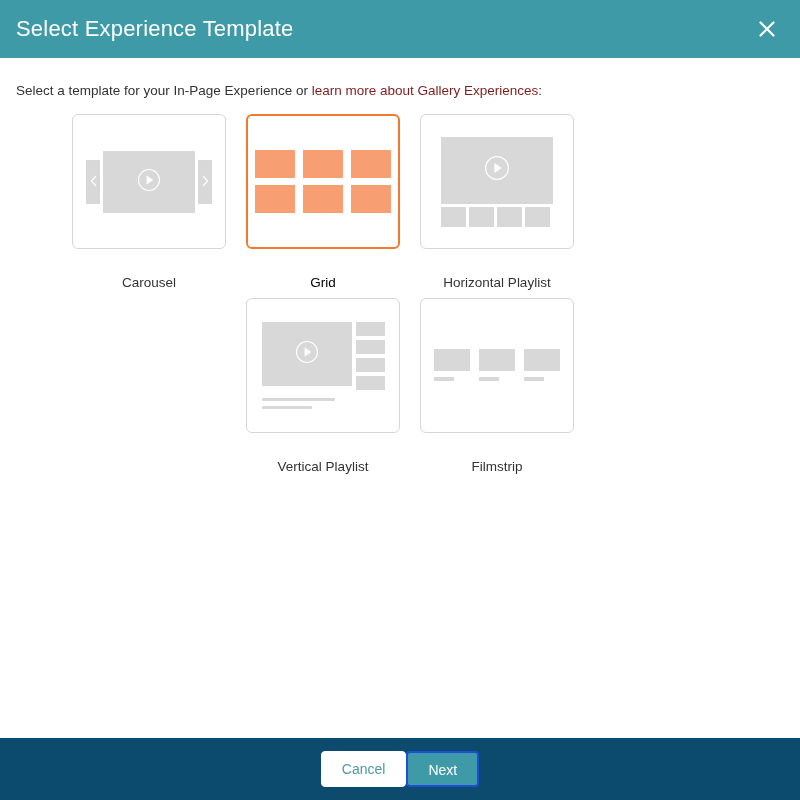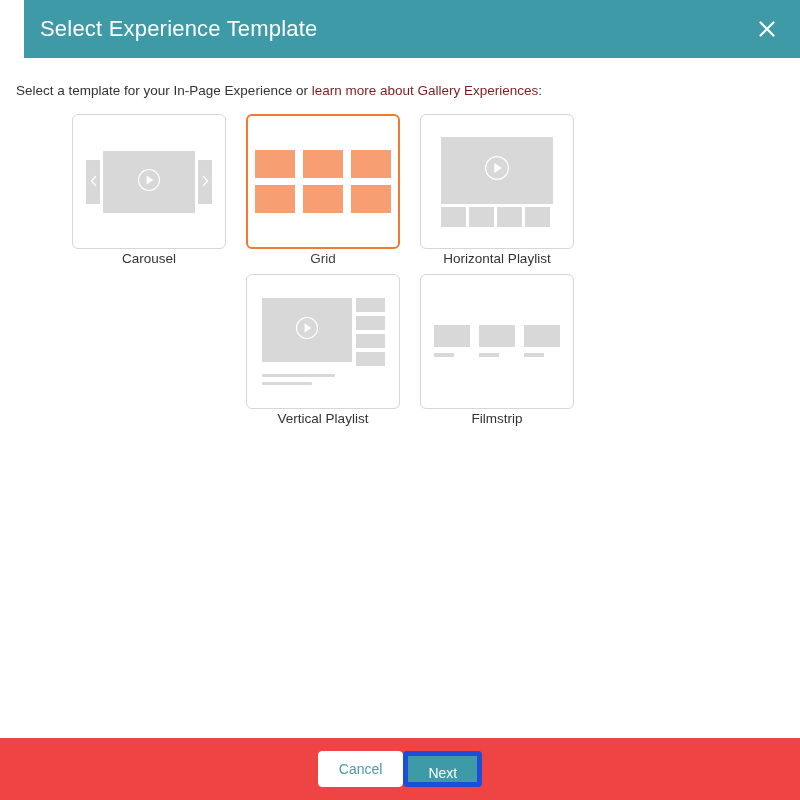--- a/index.html
+++ b/index.html
@@ -28,21 +28,20 @@
   
   .dialog-header {
     height: 58px;
     background: #3f9aa8;
     display: flex;
     align-items: center;
     justify-content: space-between;
     padding: 0 18px 0 16px;
     box-sizing: border-box;
     flex: none;
-    margin-left: 24px;
   }
   .dialog-title {
     color: #ffffff;
     font-size: 22px;
     font-weight: 400;
     letter-spacing: 0.2px;
     line-height: 1;
   }
   .close-button {
     width: 30px;
@@ -103,27 +102,27 @@
     justify-content: center;
   }
   .template-card.selected {
     border: 2px solid #f2792f;
   }
   .template-card.disabled {
     cursor: default;
     border-color: #e2e2e2;
   }
   .template-label {
-    margin-top: 3px;
+    margin-top: 27px;
     font-size: 13.5px;
     color: #333333;
     text-align: center;
     line-height: 1;
   }
-  .template-label.selected { color: #404040; }
+  .template-label.selected { color: #000000; }
   .template-label.disabled  { color: #9b9b9b; }
 
   
   .thumb { position: relative; }
   .oblock { background: #f79f72; }
   .line { background: #d8d8d8; height: 3px; border-radius: 1px; }
   .line-light { background: #ececec; height: 4px; border-radius: 1px; }
 
   .play-circle {
     position: absolute;
@@ -219,21 +218,21 @@
   }
   .vplaylist-side { display: flex; flex-direction: column; gap: 4px; }
   .vplaylist-side div { width: 29px; height: 14px; background: #d8d8d8; }
   .vplaylist-lines { margin-top: 8px; }
   .vplaylist-lines .l1 { width: 73px; }
   .vplaylist-lines .l2 { width: 50px; margin-top: 5px; }
 
   
   .dialog-footer {
     height: 62px;
-    background: #ef4444;
+    background: #0c4a6e;
     display: flex;
     align-items: center;
     justify-content: center;
     gap: 0;
     flex: none;
   }
   .btn {
     font-family: "Liberation Sans", sans-serif;
     font-size: 14px;
     border-radius: 4px;
@@ -246,21 +245,21 @@
   }
   .btn-cancel {
     background: #ffffff;
     color: #4e9aa6;
     border: 1px solid #ffffff;
     min-width: 68px;
   }
   .btn-next {
     background: #3f9aa8;
     color: #ffffff;
-    border: 5px solid #1d4ed8;
+    border: 2px solid #1d4ed8;
     min-width: 62px;
   }
 </style>
 </head>
 <body>
 
 <div class="dialog">
 
   <div class="dialog-header">
     <div class="dialog-title">Select Experience Template</div>

